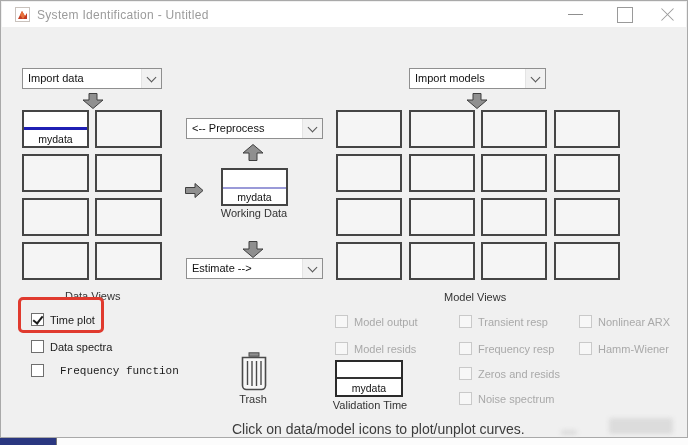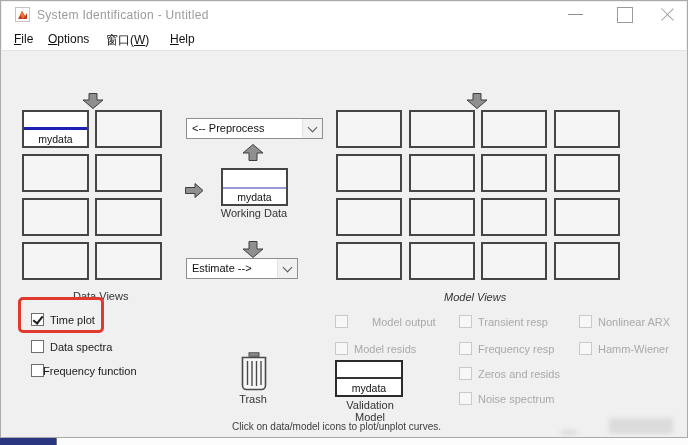--- a/index.html
+++ b/index.html
@@ -31,21 +31,21 @@
   .gbox-label { position:absolute; left:0; right:0; bottom:1px; text-align:center; font-size:10.5px; color:#111; }
   .sec-title { position:absolute; font-size:11px; color:#333; }
   .cb { position:absolute; width:13px; height:13px; background:#fff; border:1px solid #6f6f6f; }
   .cb.checked::after { content:""; position:absolute; left:3px; top:0px; width:4px; height:8px;
                        border-right:2px solid #1a1a1a; border-bottom:2px solid #1a1a1a; transform:rotate(38deg); }
   .cb.disabled { border:1px solid #c9c9c9; background:#f7f7f7; }
   .cb-label { position:absolute; font-size:11px; color:#1a1a1a; white-space:nowrap; }
   .cb-label.disabled { color:#a9a9a9; }
   .annotation { position:absolute; border:3px solid #e03a2e; border-radius:5px; }
   .arrow { position:absolute; }
-  .status { position:absolute; font-size:10px; color:#3c3c3c; white-space:nowrap; }
+  .status { position:absolute; font-size:14px; color:#3c3c3c; white-space:nowrap; }
   .center-label { position:absolute; font-size:11px; color:#333; text-align:center; }
   .to-workspace { position:absolute; left:209px; top:291px; width:88px; height:38px; background:#fff;
                   border:2px solid #454545; font-size:13px; color:#222; text-align:center;
                   line-height:17px; padding-top:2px; }
   .watermark { position:absolute; background:#dcdcdc; filter:blur(2px); border-radius:2px; }
   .below { position:absolute; left:0; top:438px; width:688px; height:7px; background:#fcfcfc; }
   .task-frag { position:absolute; left:0; top:0; width:57px; height:7px; background:#2a3780; border-right:1px solid #777; }
 </style>
 </head>
 <body>
@@ -59,27 +59,22 @@
           <polygon points="2,10 6,2 9,7 11,4 11,10" fill="#c23b22"></polygon>
           <polygon points="6,2 9,7 7,10 4,6" fill="#e8703a"></polygon>
         </svg>
       </div>
       <span class="title-text">System Identification - Untitled</span>
       <div class="ctl ctl-min" style="left:558px;"></div>
       <div class="ctl ctl-max" style="left:607px;"></div>
       <div class="ctl ctl-close" style="left:650px;"></div>
     </div>
 
-    <div class="menubar">
-      <div class="menu-item" style="left:12px;"><span></span><span class="accel">F</span><span>ile</span></div>
-      <div class="menu-item" style="left:46px;"><span></span><span class="accel">O</span><span>ptions</span></div>
-      <div class="menu-item" style="left:104px;"><span>窗口(</span><span class="accel">W</span><span>)</span></div>
-      <div class="menu-item" style="left:168px;"><span></span><span class="accel">H</span><span>elp</span></div>
-    </div>
 
+    <div class="dropdown" style="left:21px; top:67px; width:140px;"><span>Import data</span></div>
     <svg class="arrow" style="left:81px; top:92px;" width="22" height="16" viewBox="0 0 22 16">
       <polygon points="7,0.5 15,0.5 15,7 21,7 11,15.5 1,7 7,7" fill="#8f8f8f" stroke="#3f3f3f" stroke-width="1"></polygon>
     </svg>
 
     <div class="gbox white" style="left:21px; top:109px;">
       <div class="dline" style="top:15px; background:#1f1fb4;"></div>
       <div class="gbox-label">mydata</div>
     </div>
     <div class="gbox" style="left:94px;  top:109px;"></div>
     <div class="gbox" style="left:21px;  top:153px;"></div>
@@ -102,33 +97,34 @@
     <div class="gbox white" style="left:220px; top:167px;">
       <div class="dline" style="top:17px; height:2px; background:#9a9ad8;"></div>
       <div class="gbox-label">mydata</div>
     </div>
     <div class="center-label" style="left:213px; top:206px; width:80px;">Working Data</div>
 
     <svg class="arrow" style="left:241px; top:240px;" width="22" height="17" viewBox="0 0 22 17">
       <polygon points="7,0.5 15,0.5 15,8 21,8 11,16.5 1,8 7,8" fill="#8f8f8f" stroke="#3f3f3f" stroke-width="1"></polygon>
     </svg>
 
-    <div class="dropdown" style="left:185px; top:257px; width:112px;"><span>Estimate --&gt;</span></div>
+    <div class="dropdown" style="left:185px; top:257px; width:137px;"><span>Estimate --&gt;</span></div>
 
 
     <svg class="arrow" style="left:238px; top:351px;" width="30" height="40" viewBox="0 0 30 40">
       <rect x="10" y="0.8" width="10" height="3.4" fill="#8f8f8f" stroke="#4a4a4a" stroke-width="1"></rect>
       <path d="M3.5,5.5 h23 v28 a4,4 0 0 1 -4,4 h-15 a4,4 0 0 1 -4,-4 z" fill="#f7f7f7" stroke="#4a4a4a" stroke-width="1.6"></path>
       <line x1="8.5" y1="9" x2="8.5" y2="33" stroke="#4a4a4a" stroke-width="1.4"></line>
       <line x1="13" y1="9" x2="13" y2="34" stroke="#4a4a4a" stroke-width="1.4"></line>
       <line x1="17.5" y1="9" x2="17.5" y2="34" stroke="#4a4a4a" stroke-width="1.4"></line>
       <line x1="22" y1="9" x2="22" y2="33" stroke="#4a4a4a" stroke-width="1.4"></line>
     </svg>
     <div class="center-label" style="left:222px; top:392px; width:60px;">Trash</div>
 
+    <div class="dropdown" style="left:408px; top:67px; width:137px;"><span>Import models</span></div>
     <svg class="arrow" style="left:465px; top:92px;" width="22" height="16" viewBox="0 0 22 16">
       <polygon points="7,0.5 15,0.5 15,7 21,7 11,15.5 1,7 7,7" fill="#8f8f8f" stroke="#3f3f3f" stroke-width="1"></polygon>
     </svg>
 
     <div class="gbox" style="left:335px; top:109px; width:66px;"></div>
     <div class="gbox" style="left:408px; top:109px; width:66px;"></div>
     <div class="gbox" style="left:480px; top:109px; width:66px;"></div>
     <div class="gbox" style="left:553px; top:109px; width:66px;"></div>
     <div class="gbox" style="left:335px; top:153px; width:66px;"></div>
     <div class="gbox" style="left:408px; top:153px; width:66px;"></div>
@@ -136,33 +132,33 @@
     <div class="gbox" style="left:553px; top:153px; width:66px;"></div>
     <div class="gbox" style="left:335px; top:197px; width:66px;"></div>
     <div class="gbox" style="left:408px; top:197px; width:66px;"></div>
     <div class="gbox" style="left:480px; top:197px; width:66px;"></div>
     <div class="gbox" style="left:553px; top:197px; width:66px;"></div>
     <div class="gbox" style="left:335px; top:241px; width:66px;"></div>
     <div class="gbox" style="left:408px; top:241px; width:66px;"></div>
     <div class="gbox" style="left:480px; top:241px; width:66px;"></div>
     <div class="gbox" style="left:553px; top:241px; width:66px;"></div>
 
-    <div class="sec-title" style="left:72px; top:289px;">Data Views</div>
+    <div class="sec-title" style="left:64px; top:289px;">Data Views</div>
     <div class="cb checked" style="left:30px; top:312px;"></div>
     <div class="cb-label" style="left:49px; top:313px;">Time plot</div>
     <div class="cb" style="left:30px; top:339px;"></div>
     <div class="cb-label" style="left:49px; top:340px;">Data spectra</div>
     <div class="cb" style="left:30px; top:363px;"></div>
-    <div class="cb-label" style="left:42px; top:364px;">Frequency function</div>
+    <div class="cb-label" style="left:59px; top:364px;font-family:Liberation Mono, monospace;">Frequency function</div>
     <div class="annotation" style="left:17px; top:296px; width:86px; height:36px;"></div>
 
-    <div class="sec-title" style="left:443px; top:290px;font-style:italic;">Model Views</div>
+    <div class="sec-title" style="left:443px; top:290px;">Model Views</div>
 
     <div class="cb disabled" style="left:334px; top:314px;"></div>
-    <div class="cb-label disabled" style="left:371px; top:315px;">Model output</div>
+    <div class="cb-label disabled" style="left:353px; top:315px;">Model output</div>
     <div class="cb disabled" style="left:334px; top:341px;"></div>
     <div class="cb-label disabled" style="left:353px; top:342px;">Model resids</div>
 
     <div class="cb disabled" style="left:458px; top:314px;"></div>
     <div class="cb-label disabled" style="left:477px; top:315px;">Transient resp</div>
     <div class="cb disabled" style="left:458px; top:341px;"></div>
     <div class="cb-label disabled" style="left:477px; top:342px;">Frequency resp</div>
     <div class="cb disabled" style="left:458px; top:366px;"></div>
     <div class="cb-label disabled" style="left:477px; top:367px;">Zeros and resids</div>
     <div class="cb disabled" style="left:458px; top:391px;"></div>
@@ -170,21 +166,21 @@
 
     <div class="cb disabled" style="left:578px; top:314px;"></div>
     <div class="cb-label disabled" style="left:597px; top:315px;">Nonlinear ARX</div>
     <div class="cb disabled" style="left:578px; top:341px;"></div>
     <div class="cb-label disabled" style="left:597px; top:342px;">Hamm-Wiener</div>
 
     <div class="gbox white" style="left:334px; top:359px; width:68px; height:37px; border-color:#2a2a2a;">
       <div class="dline" style="top:15px; height:1.6px; background:#333;"></div>
       <div class="gbox-label">mydata</div>
     </div>
-    <div class="center-label" style="left:329px; top:398px; width:80px;">Validation Model</div>
+    <div class="center-label" style="left:329px; top:398px; width:80px;">Validation Time</div>
 
     <div class="status" style="left:231px; top:420px;">Click on data/model icons to plot/unplot curves.</div>
 
     <div class="watermark" style="left:608px; top:417px; width:64px; height:16px;"></div>
     <div class="watermark" style="left:560px; top:429px; width:16px; height:5px;"></div>
   </div>
 
   <div class="below">
     <div class="task-frag"></div>
   </div>

